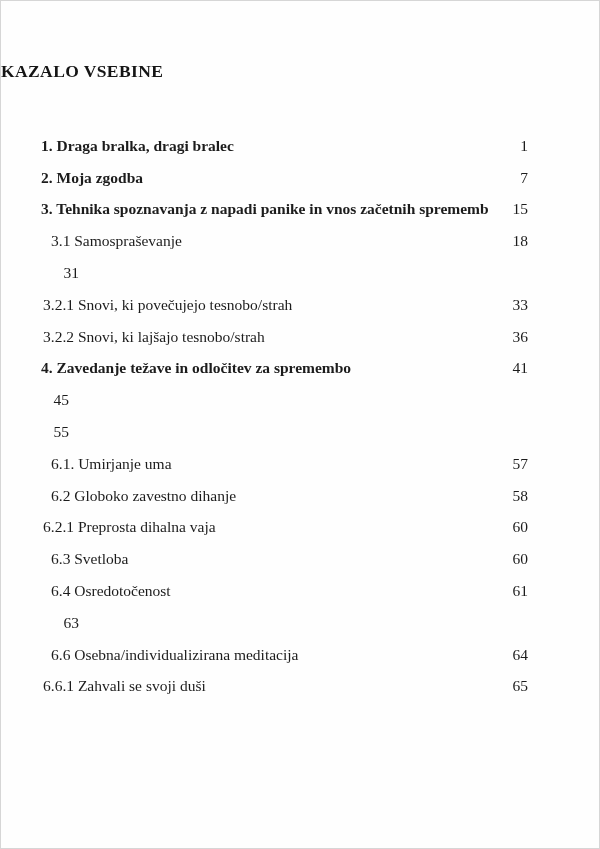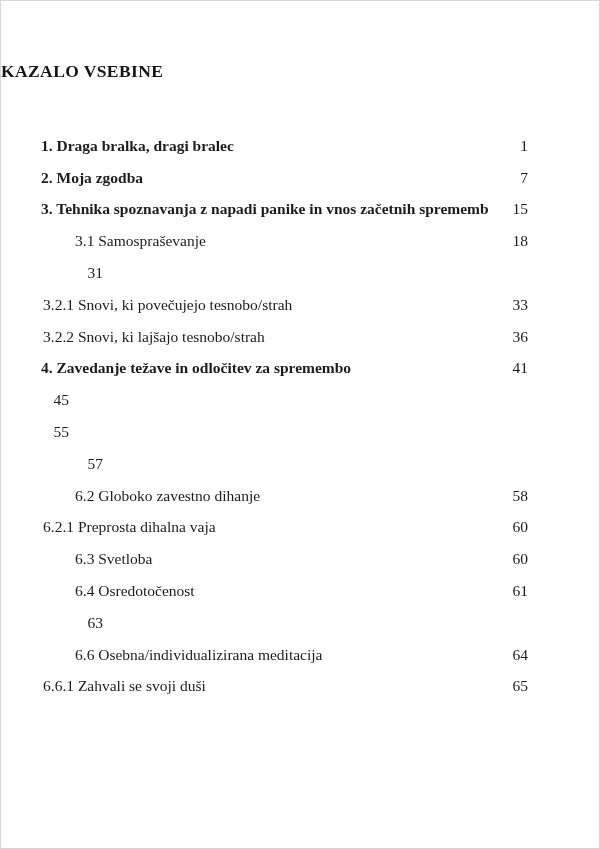--- a/index.html
+++ b/index.html
@@ -30,21 +30,21 @@
   }
   .toc-row {
     display: flex;
     align-items: center;
     height: 31.8px;
     box-sizing: border-box;
     padding-right: 71px;
     font-size: 15.5px;
   }
   .toc-row.level-1 { padding-left: 40px; }
-  .toc-row.level-2 { padding-left: 74px; }
+  .toc-row.level-2 { padding-left: 50px; }
   .toc-row.level-3 { padding-left: 42px; }
   .toc-row.bold .toc-label { font-weight: bold; }
   .toc-label {
     flex: 1;
     white-space: nowrap;
     overflow: hidden;
   }
   .toc-page {
     min-width: 28px;
     text-align: right;
@@ -89,20 +89,21 @@
         <span class="toc-label">4. Zavedanje težave in odločitev za spremembo</span>
         <span class="toc-page">41</span>
       </div>
       <div class="toc-row level-1 bold">
         <span class="toc-page">45</span>
       </div>
       <div class="toc-row level-1 bold">
         <span class="toc-page">55</span>
       </div>
       <div class="toc-row level-2">
+        <span class="toc-label">6.1. Umirjanje uma</span>
         <span class="toc-page">57</span>
       </div>
       <div class="toc-row level-2">
         <span class="toc-label">6.2 Globoko zavestno dihanje</span>
         <span class="toc-page">58</span>
       </div>
       <div class="toc-row level-3">
         <span class="toc-label">6.2.1 Preprosta dihalna vaja</span>
         <span class="toc-page">60</span>
       </div>

